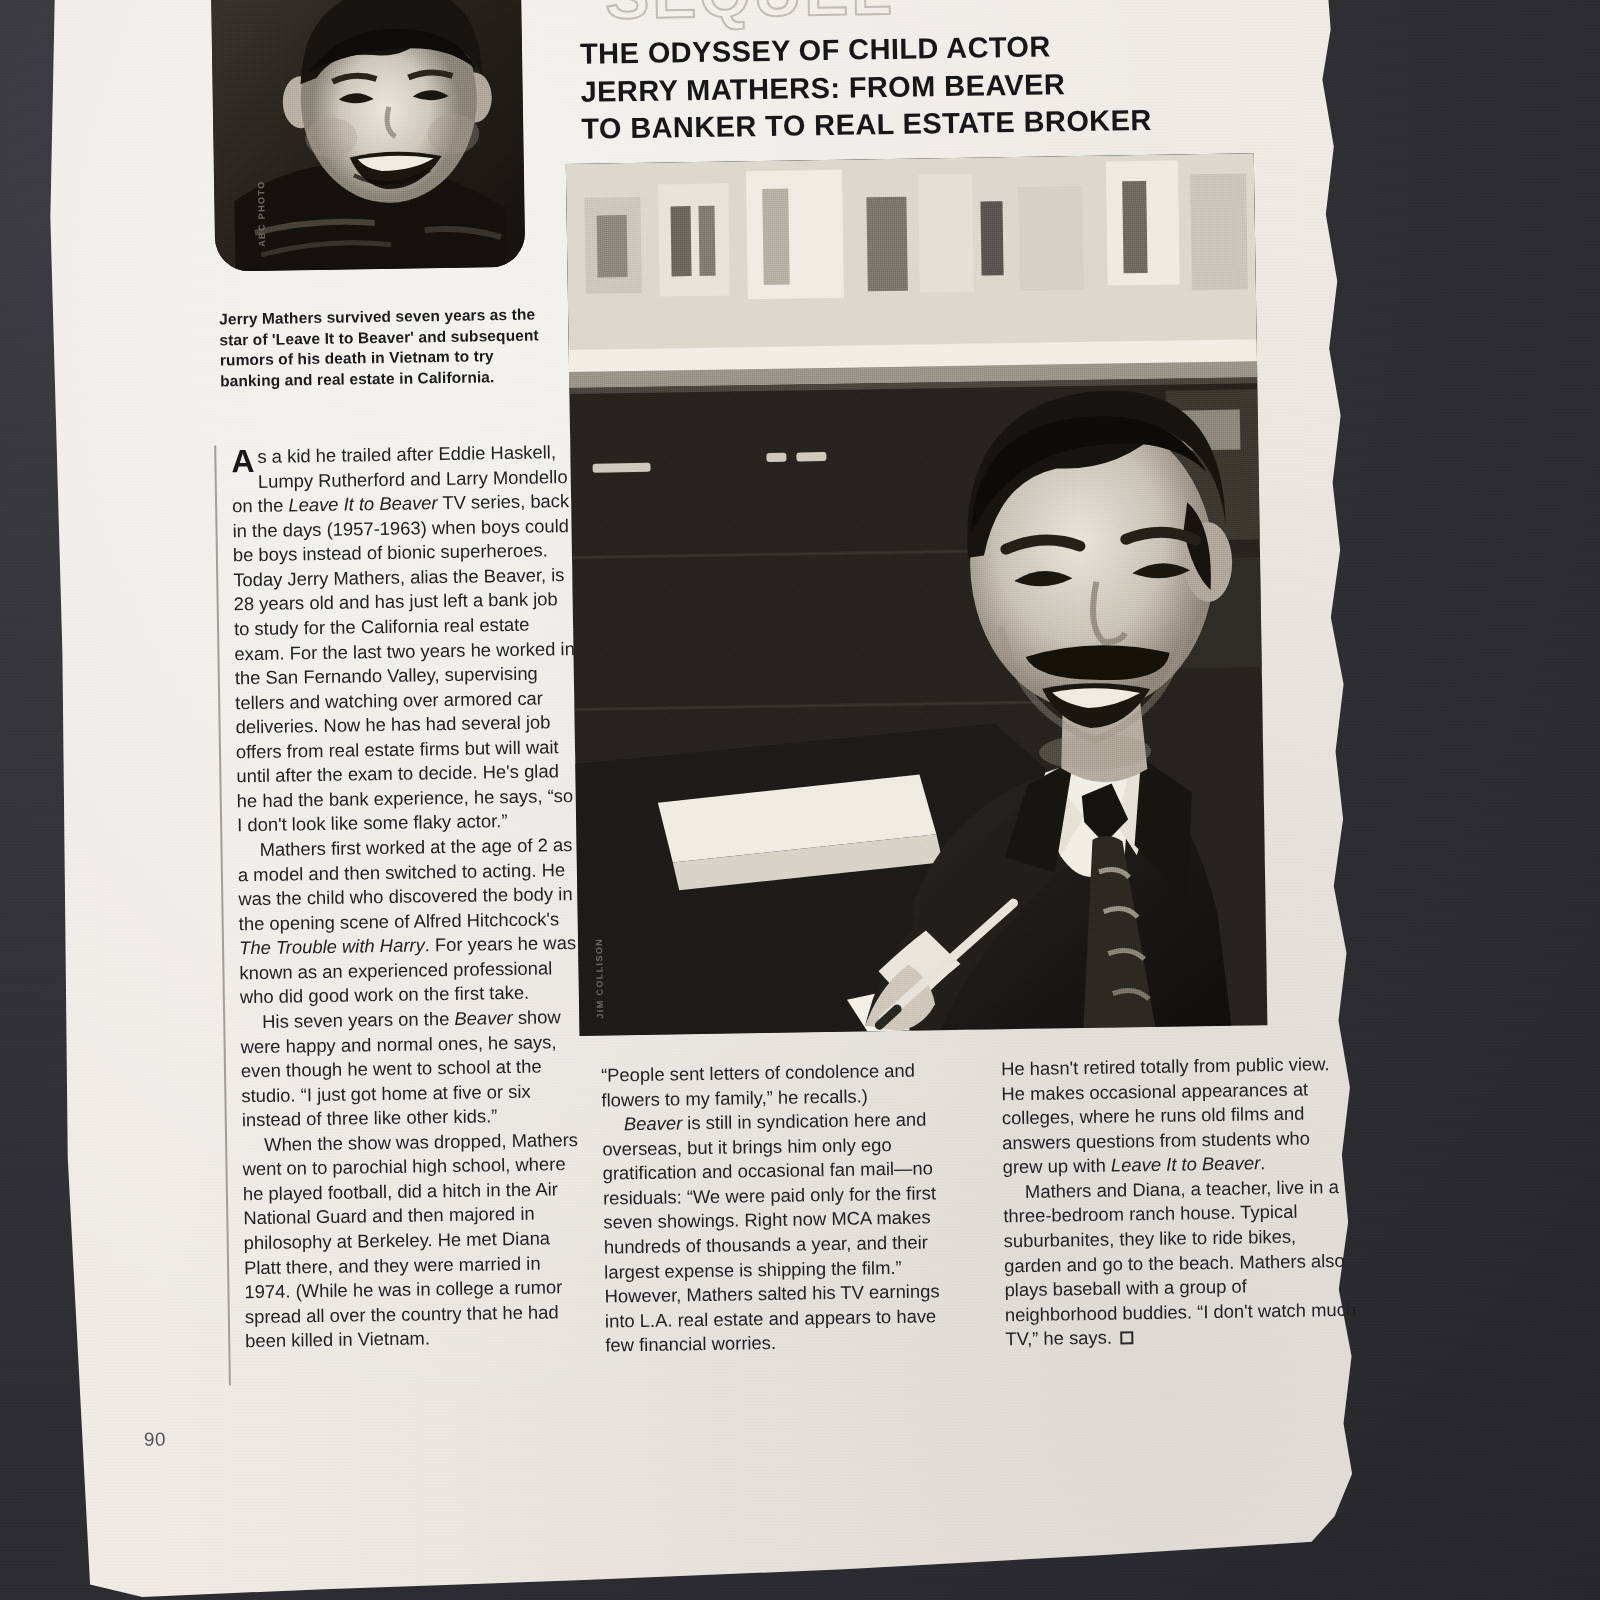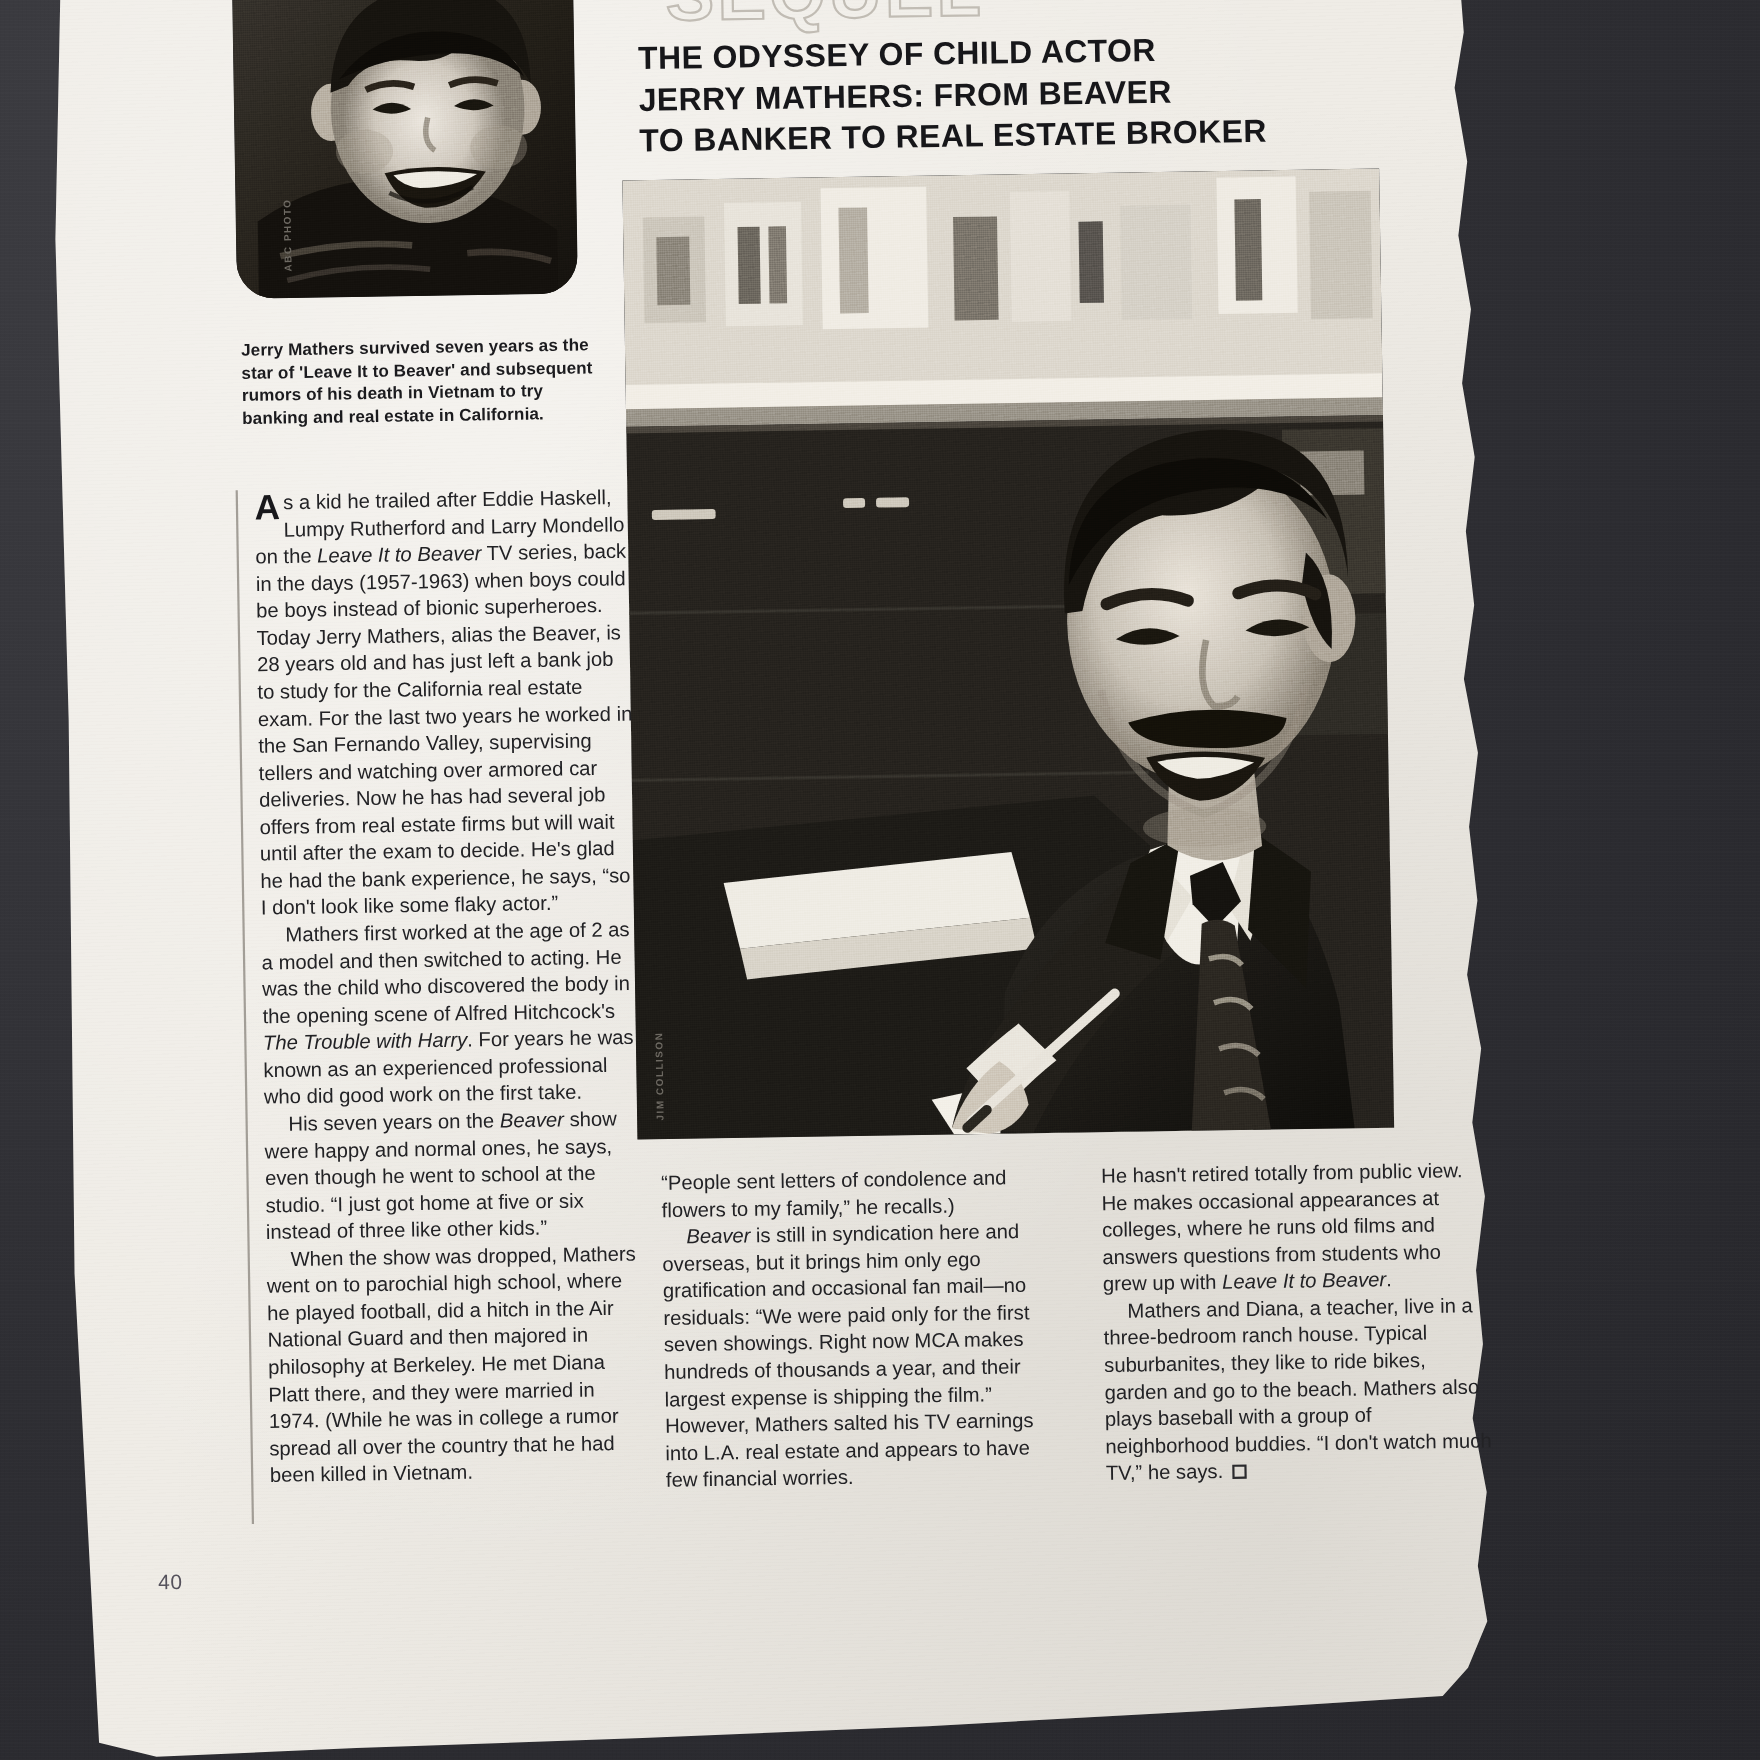--- a/index.html
+++ b/index.html
@@ -339,16 +339,16 @@
     <div class="col col2">
       <p class="first">“People sent letters of condolence and flowers to my family,” he recalls.)</p>
       <p><em>Beaver</em><span> is still in syndication here and overseas, but it brings him only ego gratification and occasional fan mail—no residuals: “We were paid only for the first seven showings. Right now MCA makes hundreds of thousands a year, and their largest expense is shipping the film.” However, Mathers salted his TV earnings into L.A. real estate and appears to have few financial worries.</span></p>
     </div>
 
     <div class="col col3">
       <p class="first"><span>He hasn't retired totally from public view. He makes occasional appearances at colleges, where he runs old films and answers questions from students who grew up with </span><em>Leave It to Beaver</em><span>.</span></p>
       <p><span>Mathers and Diana, a teacher, live in a three-bedroom ranch house. Typical suburbanites, they like to ride bikes, garden and go to the beach. Mathers also plays baseball with a group of neighborhood buddies. “I don't watch much TV,” he says.</span><span class="endmark"></span></p>
     </div>
 
-    <div class="pagenum">40</div>
+    <div class="pagenum">90</div>
 
   </div>
 </div>
 
 </body></html>

